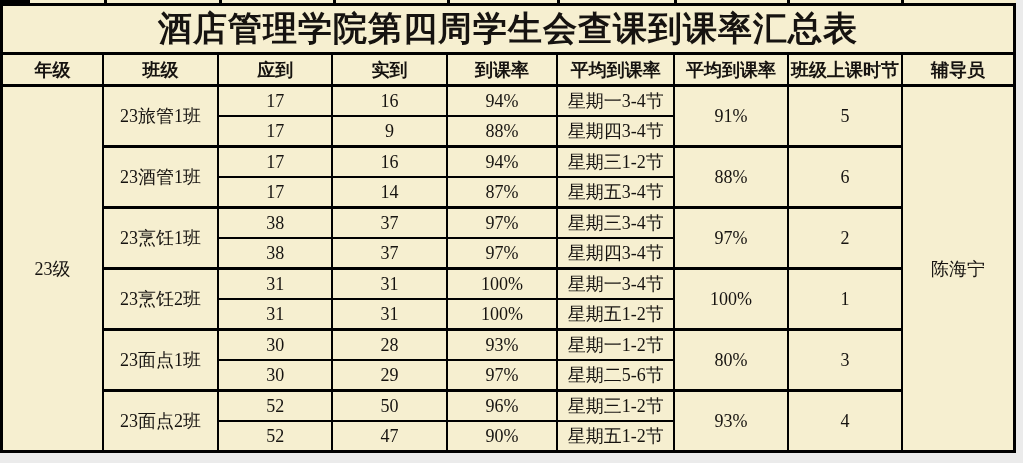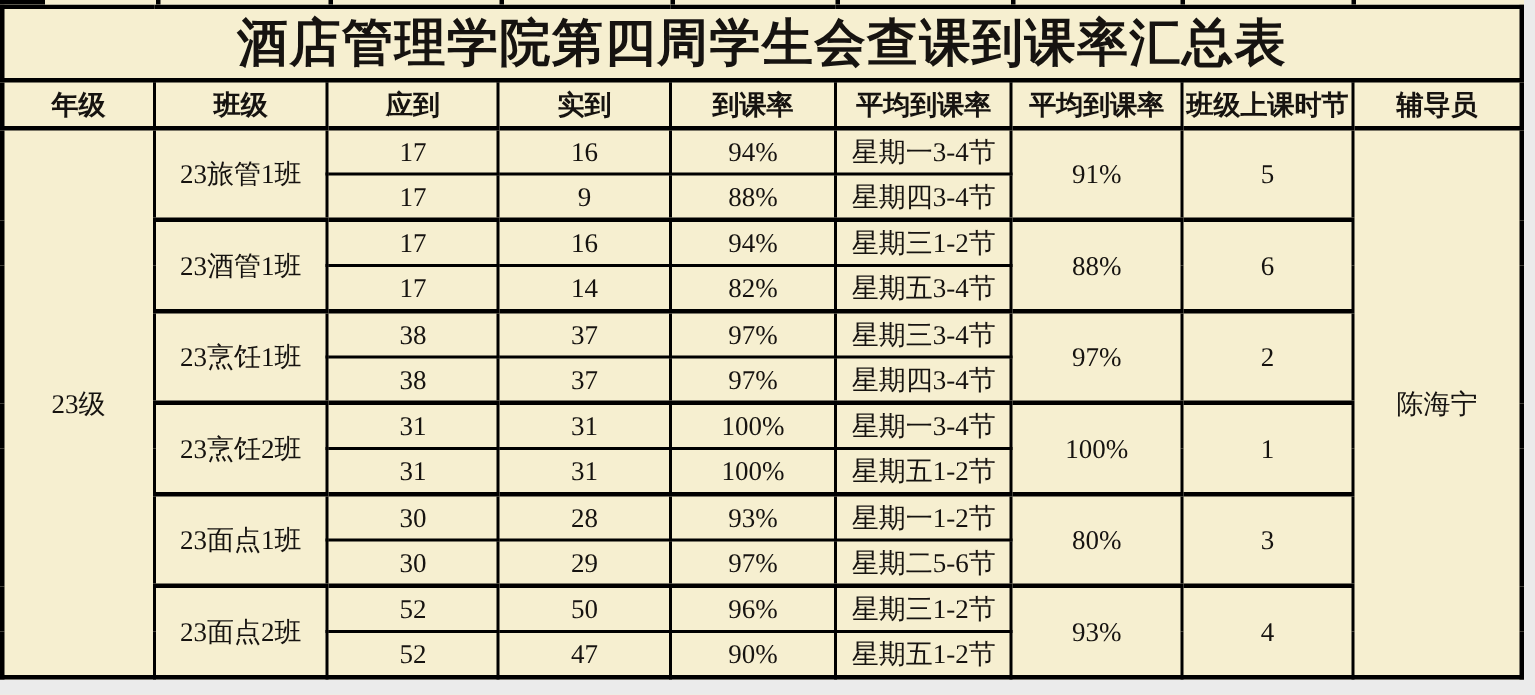--- a/index.html
+++ b/index.html
@@ -158,21 +158,21 @@
       <td>17</td>
       <td>16</td>
       <td>94%</td>
       <td class="session-cell">星期三1-2节</td>
       <td rowspan="2">88%</td>
       <td rowspan="2">6</td>
     </tr>
     <tr class="data-row">
       <td>17</td>
       <td>14</td>
-      <td>82%</td>
+      <td>87%</td>
       <td class="session-cell">星期五3-4节</td>
     </tr>
 
     <tr class="data-row group-start">
       <td class="class-cell" rowspan="2">23烹饪1班</td>
       <td>38</td>
       <td>37</td>
       <td>97%</td>
       <td class="session-cell">星期三3-4节</td>
       <td rowspan="2">97%</td>

